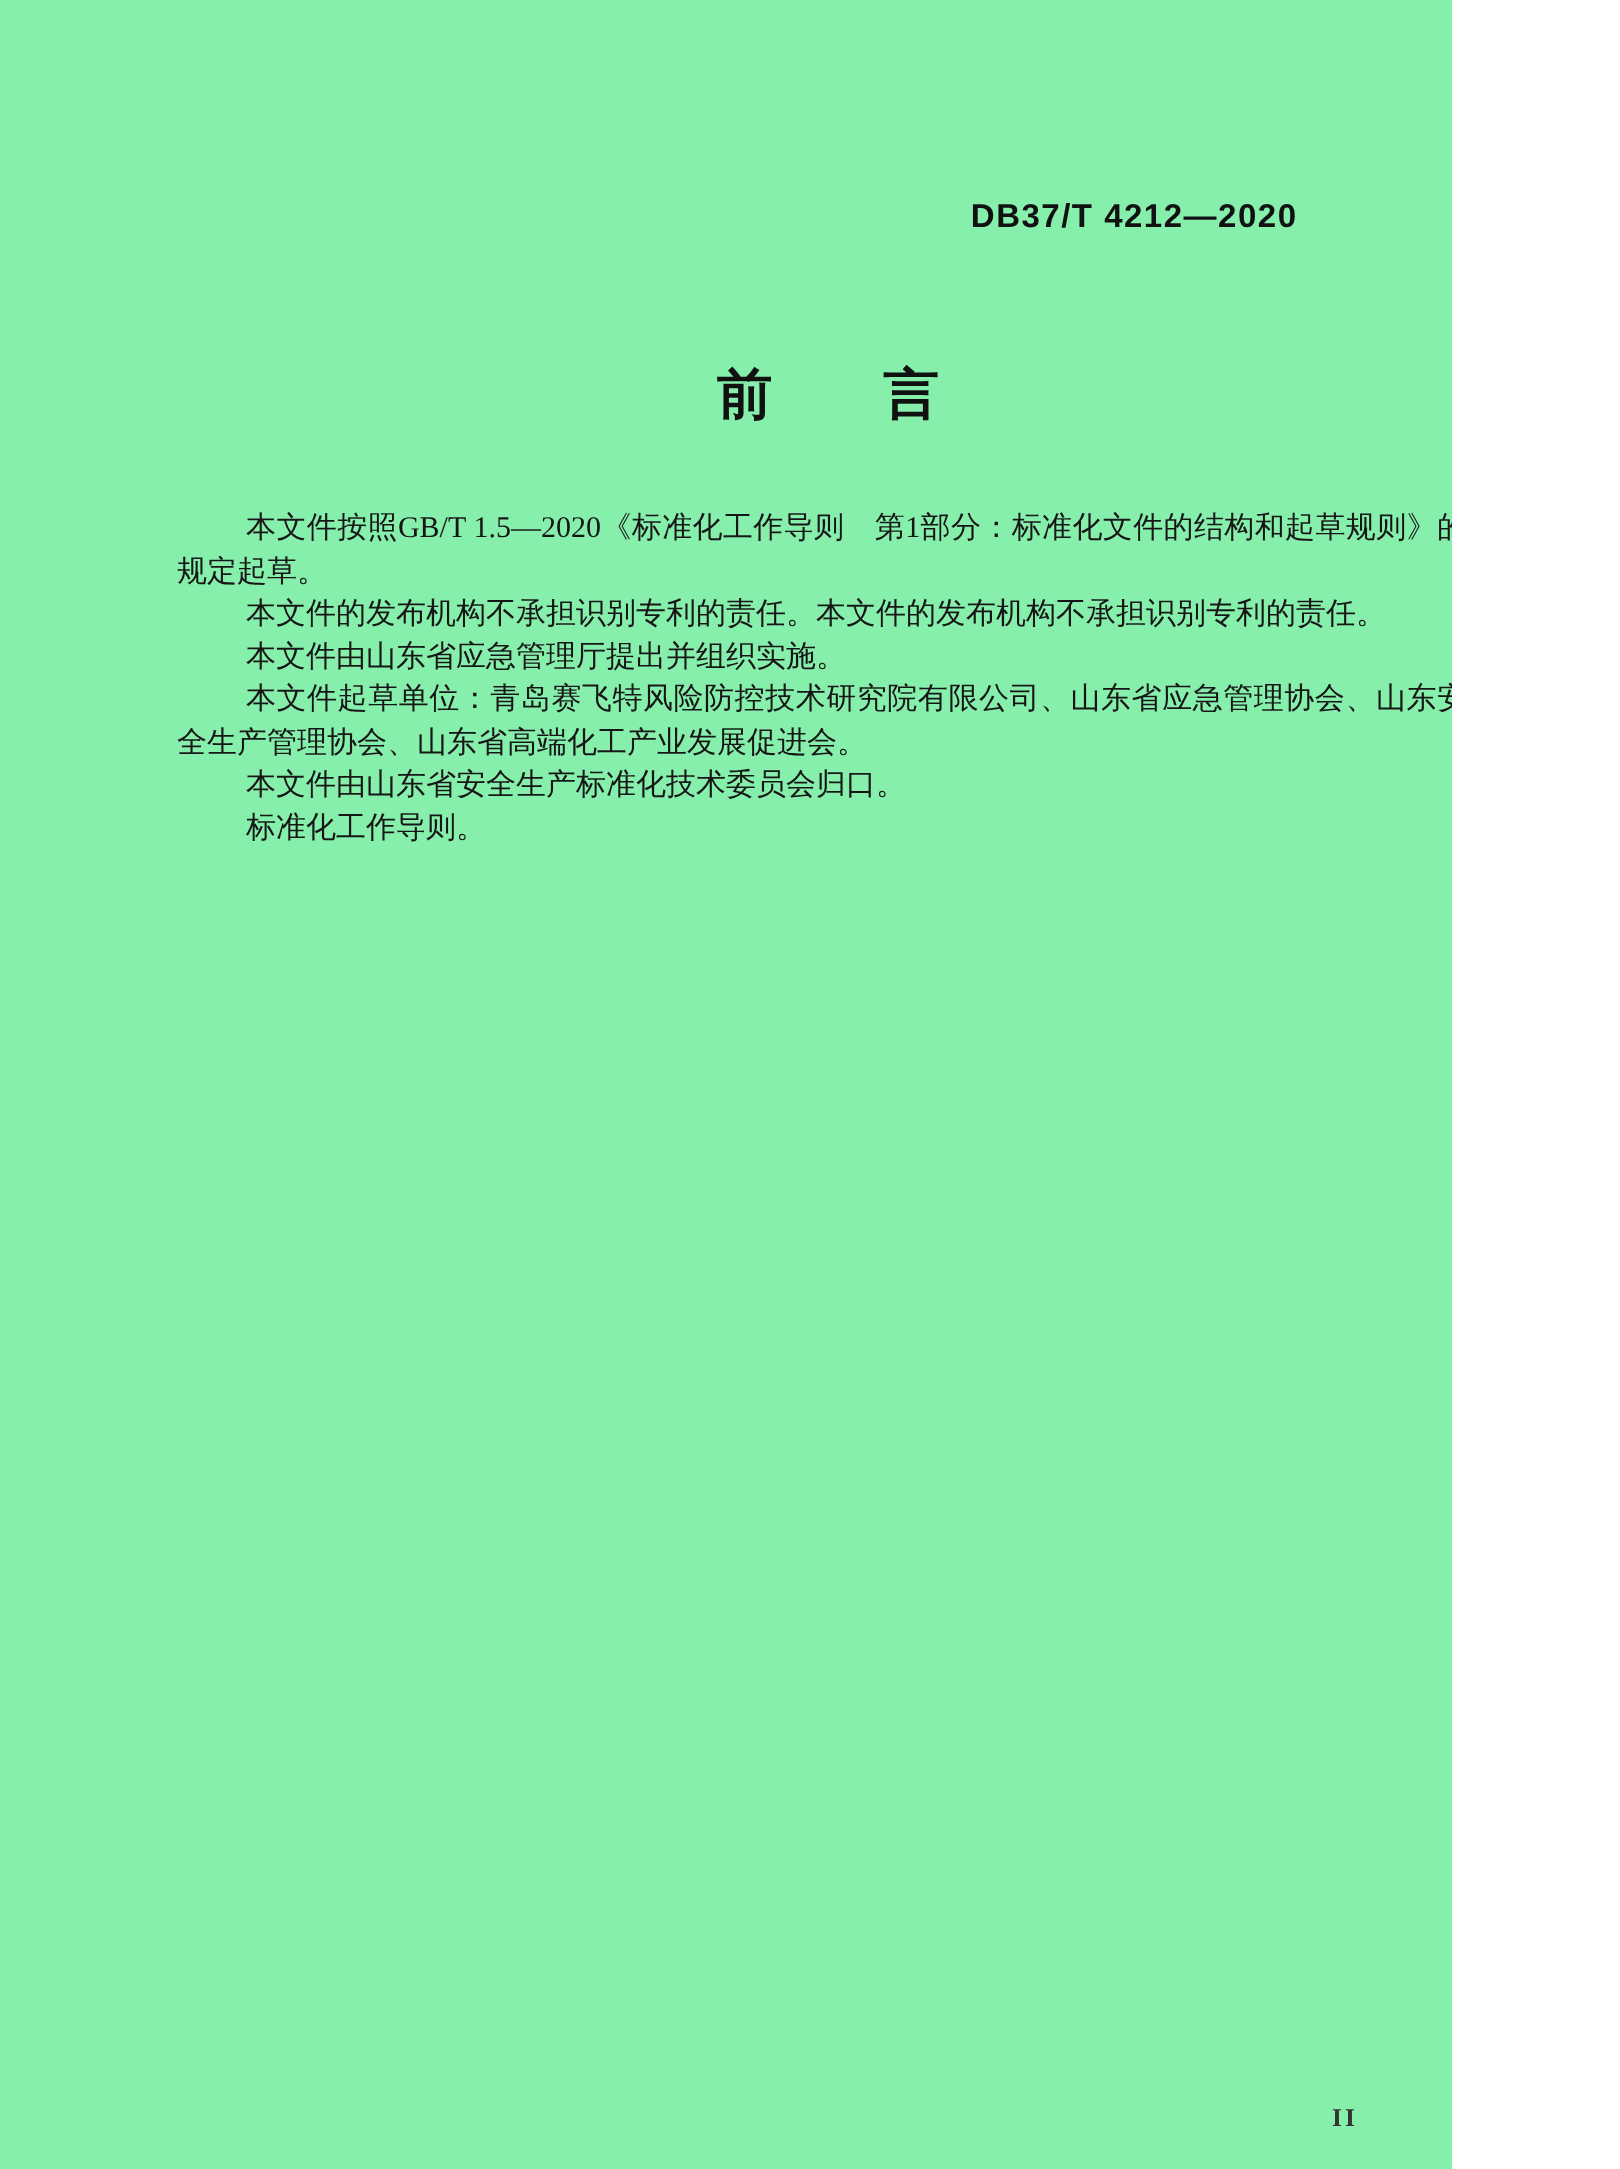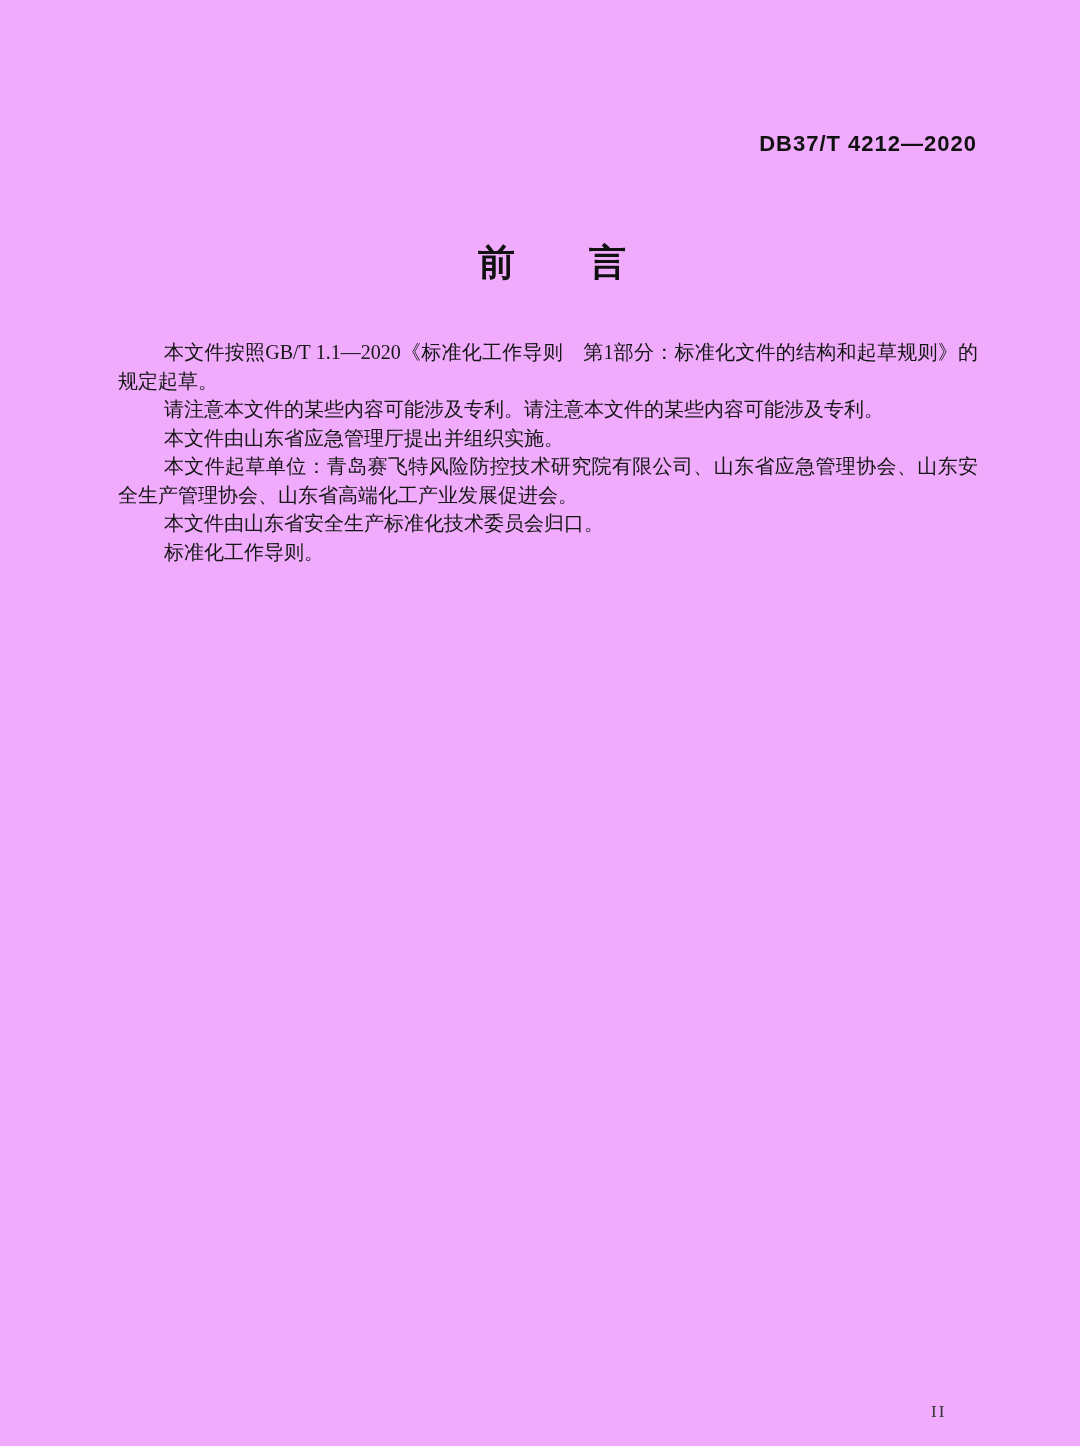--- a/index.html
+++ b/index.html
@@ -1,21 +1,21 @@
 <!DOCTYPE html>
 <html><head>
 <meta charset="utf-8">
 <style>
   * { margin: 0; padding: 0; box-sizing: border-box; }
   html, body { background: #ffffff; }
   .page {
     position: relative;
-    width: 1080px;
+    width: 968px;
     height: 1446px;
-    background: #f0abfc;
+    background: #86efac;
     font-family: "Liberation Serif", serif;
     color: #1a1a1a;
     overflow: hidden;
   }
   .header-code {
     position: absolute;
     top: 131px;
     right: 103px;
     font-family: "Liberation Sans", sans-serif;
     font-weight: bold;
@@ -46,39 +46,40 @@
     text-align: justify;
     color: #161616;
   }
   .body-text p {
     margin: 0;
     text-indent: 2.3em;
   }
   .page-number {
     position: absolute;
     top: 1402px;
-    left: 931px;
+    left: 888px;
     font-size: 17px;
     letter-spacing: 2px;
     color: #333333;
     font-family: "Liberation Serif", serif;
+    font-weight: bold;
   }
 </style>
 </head>
 <body>
 
 <div class="page">
 
   <div class="header-code">DB37/T 4212—2020</div>
 
   <h1 class="doc-title">前　　言</h1>
 
   <div class="body-text">
-    <p>本文件按照GB/T 1.1—2020《标准化工作导则　第1部分：标准化文件的结构和起草规则》的规定起草。</p>
-    <p>请注意本文件的某些内容可能涉及专利。请注意本文件的某些内容可能涉及专利。</p>
+    <p>本文件按照GB/T 1.5—2020《标准化工作导则　第1部分：标准化文件的结构和起草规则》的规定起草。</p>
+    <p>本文件的发布机构不承担识别专利的责任。本文件的发布机构不承担识别专利的责任。</p>
     <p>本文件由山东省应急管理厅提出并组织实施。</p>
     <p>本文件起草单位：青岛赛飞特风险防控技术研究院有限公司、山东省应急管理协会、山东安全生产管理协会、山东省高端化工产业发展促进会。</p>
     <p>本文件由山东省安全生产标准化技术委员会归口。</p>
     <p>标准化工作导则。</p>
   </div>
 
   <div class="page-number">II</div>
 
 </div>
 

